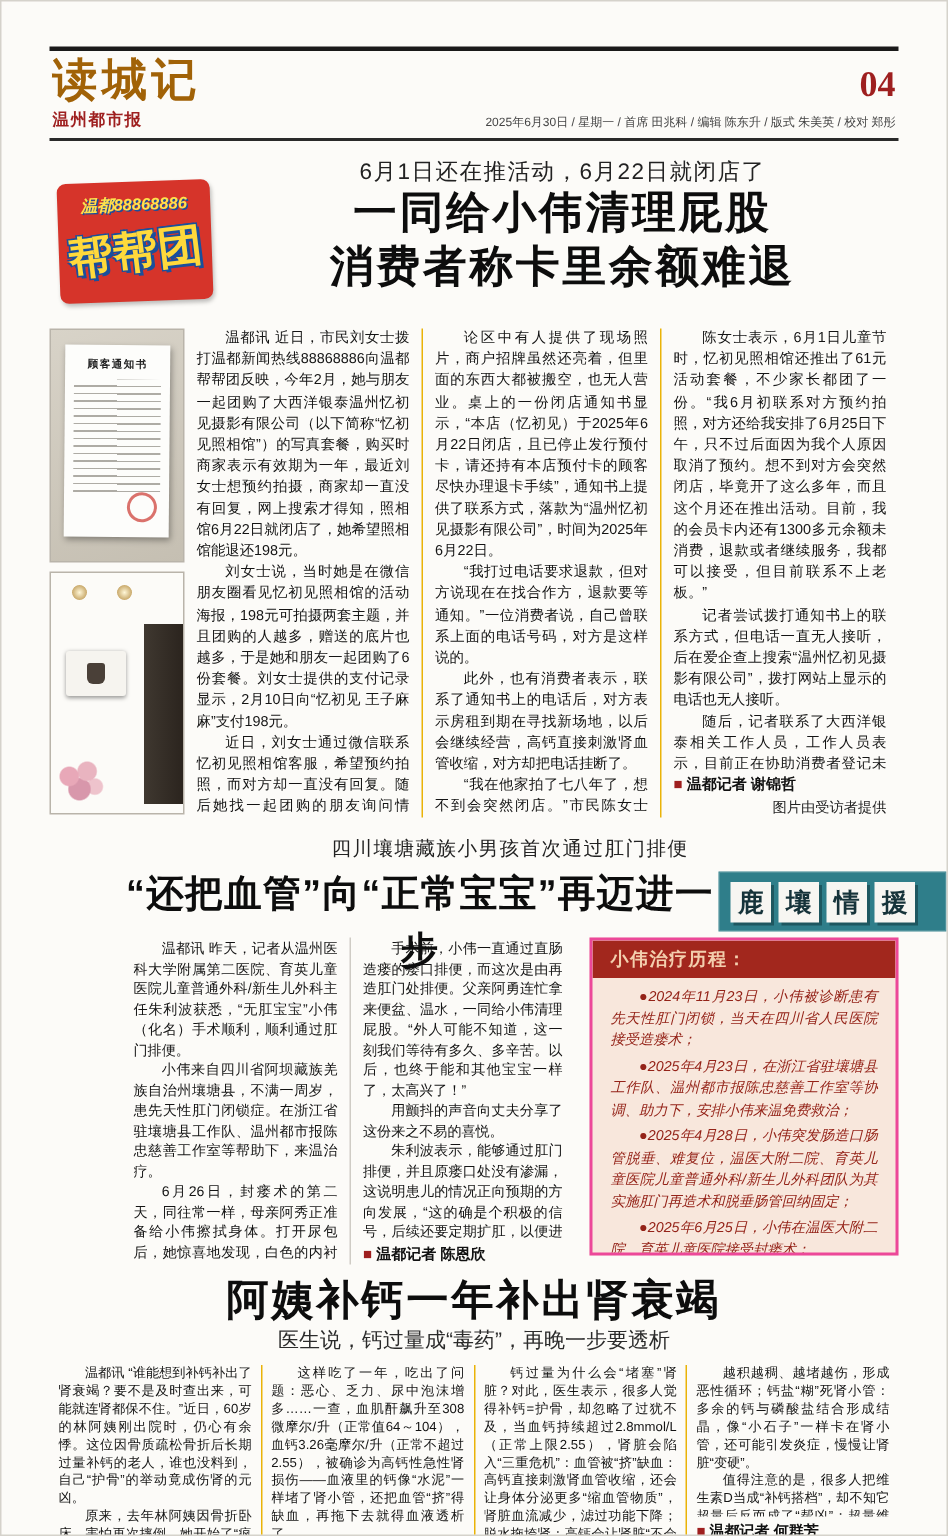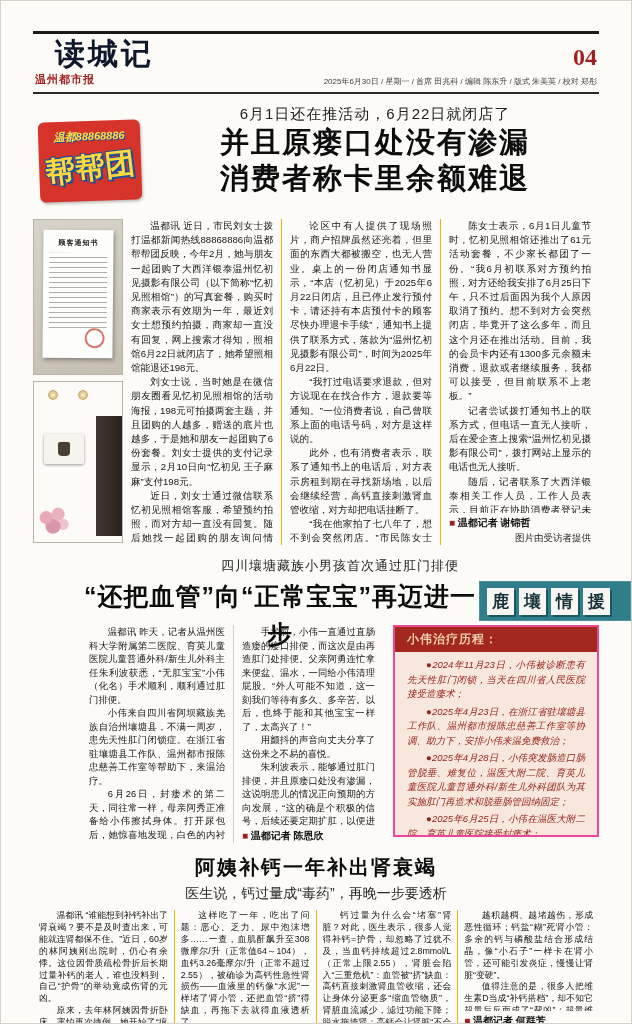--- a/index.html
+++ b/index.html
@@ -4,21 +4,21 @@
 <style>
   * { margin:0; padding:0; box-sizing:border-box; }
   html,body { background:#e8e6e1; }
   body { font-family:"Liberation Sans", sans-serif; }
   .page { position:relative; width:632px; height:1024px; background:#fcfbf8; margin:0 auto; overflow:hidden; border:1px solid #d5d2cb; }
 
   
   .masthead { position:absolute; top:30px; left:32px; right:32px; }
   .rule-top { height:3px; background:#1a1a1a; }
   .mast-row { display:flex; justify-content:space-between; align-items:flex-end; padding:4px 2px 3px; height:56px; }
-  .section-title { font-family:"Liberation Serif", serif; font-size:30px; font-weight:bold; color:#0f172a; letter-spacing:3px; line-height:32px;margin-left:20px; }
+  .section-title { font-family:"Liberation Serif", serif; font-size:30px; font-weight:bold; color:#a16207; letter-spacing:3px; line-height:32px; }
   .paper-name { font-size:11px; font-weight:bold; color:#9e1f1f; letter-spacing:1px; margin-top:2px; }
   .mast-right { text-align:right; }
   .page-number { font-family:"Liberation Serif", serif; font-size:24px; font-weight:bold; color:#9e1f1f; line-height:30px; }
   .dateline { font-size:8px; color:#444; margin-top:4px; }
   .rule-bottom { height:2px; background:#2a2a2a; margin-top:2px; }
 
   
   .article1 { position:absolute; top:104px; left:32px; right:32px; height:444px; }
   .a1-head { position:relative; height:104px; }
   .badge-bbt { position:absolute; left:6px; top:16px; width:102px; height:80px; background:#d6342a; border-radius:6px; transform:rotate(-2deg); box-shadow:1px 2px 3px rgba(0,0,0,.25); text-align:center; padding-top:8px; }
@@ -62,21 +62,21 @@
   .a2-body .colA { flex:0 0 152px; }
   .a2-body .colB { flex:0 0 150px; border-left:1px solid #cfccc5; }
   .a2-body .col p { font-size:9.4px; line-height:13.5px; }
   .treatment-box { flex:1; margin-left:10px; border:2px solid #ec4899; background:#f8e7dc; height:212px; overflow:hidden; }
   .tb-head { background:#a2271d; color:#f3cfae; font-weight:bold; font-size:12px; padding:4px 12px; letter-spacing:1px; }
   .tb-items { padding:6px 12px; }
   .tb-items p { font-size:9.5px; line-height:14.5px; color:#942318; font-style:italic; text-align:justify; text-indent:2em; margin-bottom:3px; }
 
   
   .article3 { position:absolute; top:850px; left:32px; right:32px; height:166px; }
-  .a3-h1 { text-align:center; font-size:20px; font-weight:900; color:#0d0d0d; letter-spacing:2px; line-height:32px; }
+  .a3-h1 { text-align:center; font-size:28px; font-weight:900; color:#0d0d0d; letter-spacing:2px; line-height:32px; }
   .a3-sub { text-align:center; font-size:14px; color:#2b2b2b; margin-top:2px; }
   .a3-body { display:flex; margin-top:7px; height:118px; }
   .a3-body .col { padding:0 6px; }
   .a3-body .col p { font-size:8.8px; line-height:11.9px; }
 </style>
 </head>
 <body>
 
 <div class="page">
 
@@ -96,21 +96,21 @@
   </header>
 
   <section class="article1">
     <div class="a1-head">
       <div class="badge-bbt">
         <span class="l1">温都88868886</span>
         <span class="l2">帮帮团</span>
       </div>
       <div class="a1-titles">
         <div class="a1-kicker">6月1日还在推活动，6月22日就闭店了</div>
-        <div class="a1-h1">并且原瘘口处没有渗漏</div>
+        <div class="a1-h1">一同给小伟清理屁股</div>
         <div class="a1-h1">消费者称卡里余额难退</div>
       </div>
     </div>
     <div class="a1-body">
       <div class="photos">
         <div class="photo photo1">
           <div class="paper">
             <div class="paper-title">顾客通知书</div>
             <div class="paper-lines"></div>
             <div class="stamp"></div>

